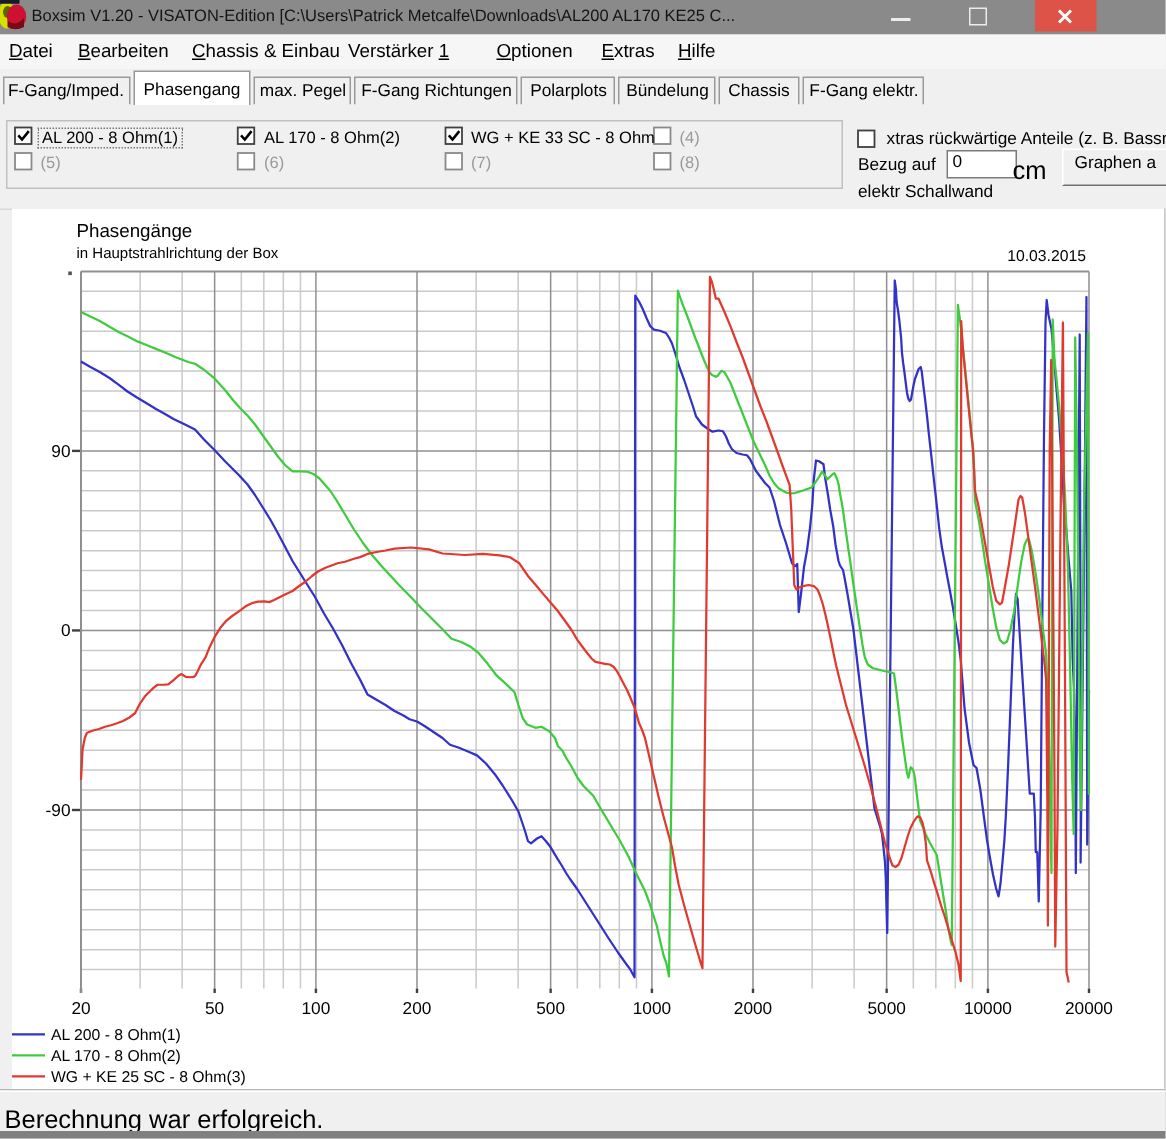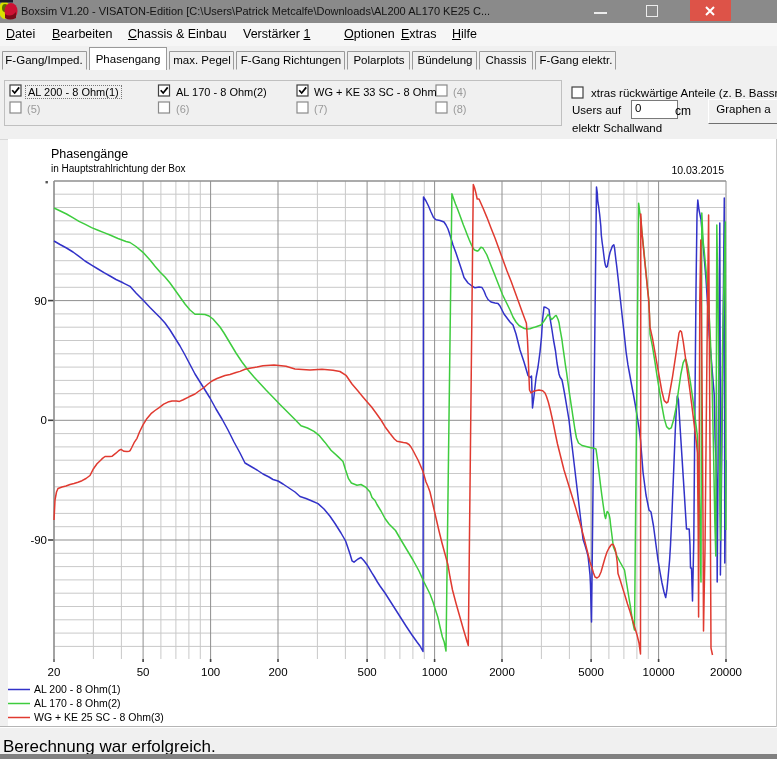--- a/index.html
+++ b/index.html
@@ -23,22 +23,22 @@
 <div class="abs" style="left:690px;top:0;width:41px;height:21px;background:#dd5348"></div>
 <svg class="abs" style="left:703px;top:4px" width="14" height="14" viewBox="0 0 14 14">
  <path d="M3,3 L11,11 M11,3 L3,11" stroke="#fff" stroke-width="2"></path>
 </svg>
 
 <div class="abs" style="left:0;top:23px;width:777px;height:23px;background:#f6f6f6"></div>
 <div class="abs" style="top:27px;left:0;width:777px;height:19px;font-size:12.5px;color:#000">
     <span class="abs" style="left:6px"><u>D</u>atei</span>
     <span class="abs" style="left:52px"><u>B</u>earbeiten</span>
     <span class="abs" style="left:128px"><u>C</u>hassis &amp; Einbau</span>
-    <span class="abs" style="left:243px">Verstärker <u>1</u></span>
-    <span class="abs" style="left:344px"><u>O</u>ptionen</span>
+    <span class="abs" style="left:232px">Verstärker <u>1</u></span>
+    <span class="abs" style="left:331px"><u>O</u>ptionen</span>
     <span class="abs" style="left:401px"><u>E</u>xtras</span>
     <span class="abs" style="left:452px"><u>H</u>ilfe</span>
   </div>
 
 <div class="abs" style="left:0;top:46px;width:777px;height:24px;background:#f0f0f0"></div>
 <svg class="abs" style="left:0;top:46px" width="777" height="24" viewBox="0 0 777 24" font-family="Liberation Sans, sans-serif">
   <g font-size="11.5" fill="#000">
     <g stroke="#9a9a9a" stroke-width="1" fill="none">
       <path d="M2.5,23.5 L2.5,5.5 L86.5,5.5 L86.5,23.5"></path>
       <path d="M169.5,23.5 L169.5,5.5 L233.5,5.5 L233.5,23.5"></path>
@@ -79,23 +79,23 @@
   </svg>
 <div class="abs" style="left:25px;top:84.5px;font-size:11px;border:1px dotted #777;padding:0 2px">AL 200 - 8 Ohm(1)</div>
 <div class="abs" style="left:176px;top:85.5px;font-size:11px">AL 170 - 8 Ohm(2)</div>
 <div class="abs" style="left:314px;top:85.5px;font-size:11px">WG + KE 33 SC - 8 Ohm</div>
 <div class="abs" style="left:453px;top:85.5px;font-size:11px;color:#9a9a9a">(4)</div>
 <div class="abs" style="left:27px;top:102.5px;font-size:11px;color:#9a9a9a">(5)</div>
 <div class="abs" style="left:176px;top:102.5px;font-size:11px;color:#9a9a9a">(6)</div>
 <div class="abs" style="left:314px;top:102.5px;font-size:11px;color:#9a9a9a">(7)</div>
 <div class="abs" style="left:453px;top:102.5px;font-size:11px;color:#9a9a9a">(8)</div>
 <div class="abs" style="left:591px;top:86.5px;font-size:11.5px;white-space:nowrap">xtras rückwärtige Anteile (z. B. Bassr</div>
-<div class="abs" style="left:572px;top:104px;font-size:11.5px">Users auf</div>
+<div class="abs" style="left:572px;top:104px;font-size:11.5px">Bezug auf</div>
 <div class="abs" style="left:631px;top:100px;width:42px;height:16px;background:#fff;border:1px solid #7a7a7a;font-size:11.5px;padding:1px 0 0 3px">0</div>
-<div class="abs" style="left:675px;top:104px;font-size:12px">cm</div>
+<div class="abs" style="left:675px;top:104px;font-size:17px">cm</div>
 <div class="abs" style="left:708px;top:99px;width:69px;height:20px;background:#f0f0f0;border-top:1px solid #fff;border-left:1px solid #fff;border-right:1.5px solid #707070;border-bottom:1.5px solid #707070;font-size:11.5px;text-align:center;padding-top:3px">Graphen a</div>
 <div class="abs" style="left:572px;top:122px;font-size:11.5px">elektr Schallwand</div>
 
 <svg width="777" height="759" viewBox="0 0 777 759" style="position:absolute;left:0;top:0" font-family="Liberation Sans, sans-serif">
 <rect x="8" y="139" width="768" height="588" fill="#ffffff"></rect>
 <text x="51" y="158" font-size="12.5" fill="#000">Phasengänge</text>
 <text x="51" y="172" font-size="10" fill="#000">in Hauptstrahlrichtung der Box</text>
 <text x="724" y="174" font-size="10.5" text-anchor="end" fill="#000">10.03.2015</text>
 <rect x="45.5" y="181" width="2.4" height="2.4" fill="#555"></rect>
 <line x1="54.0" y1="646.4" x2="726.0" y2="646.4" stroke="#c9c9c9" stroke-width="1"></line>

